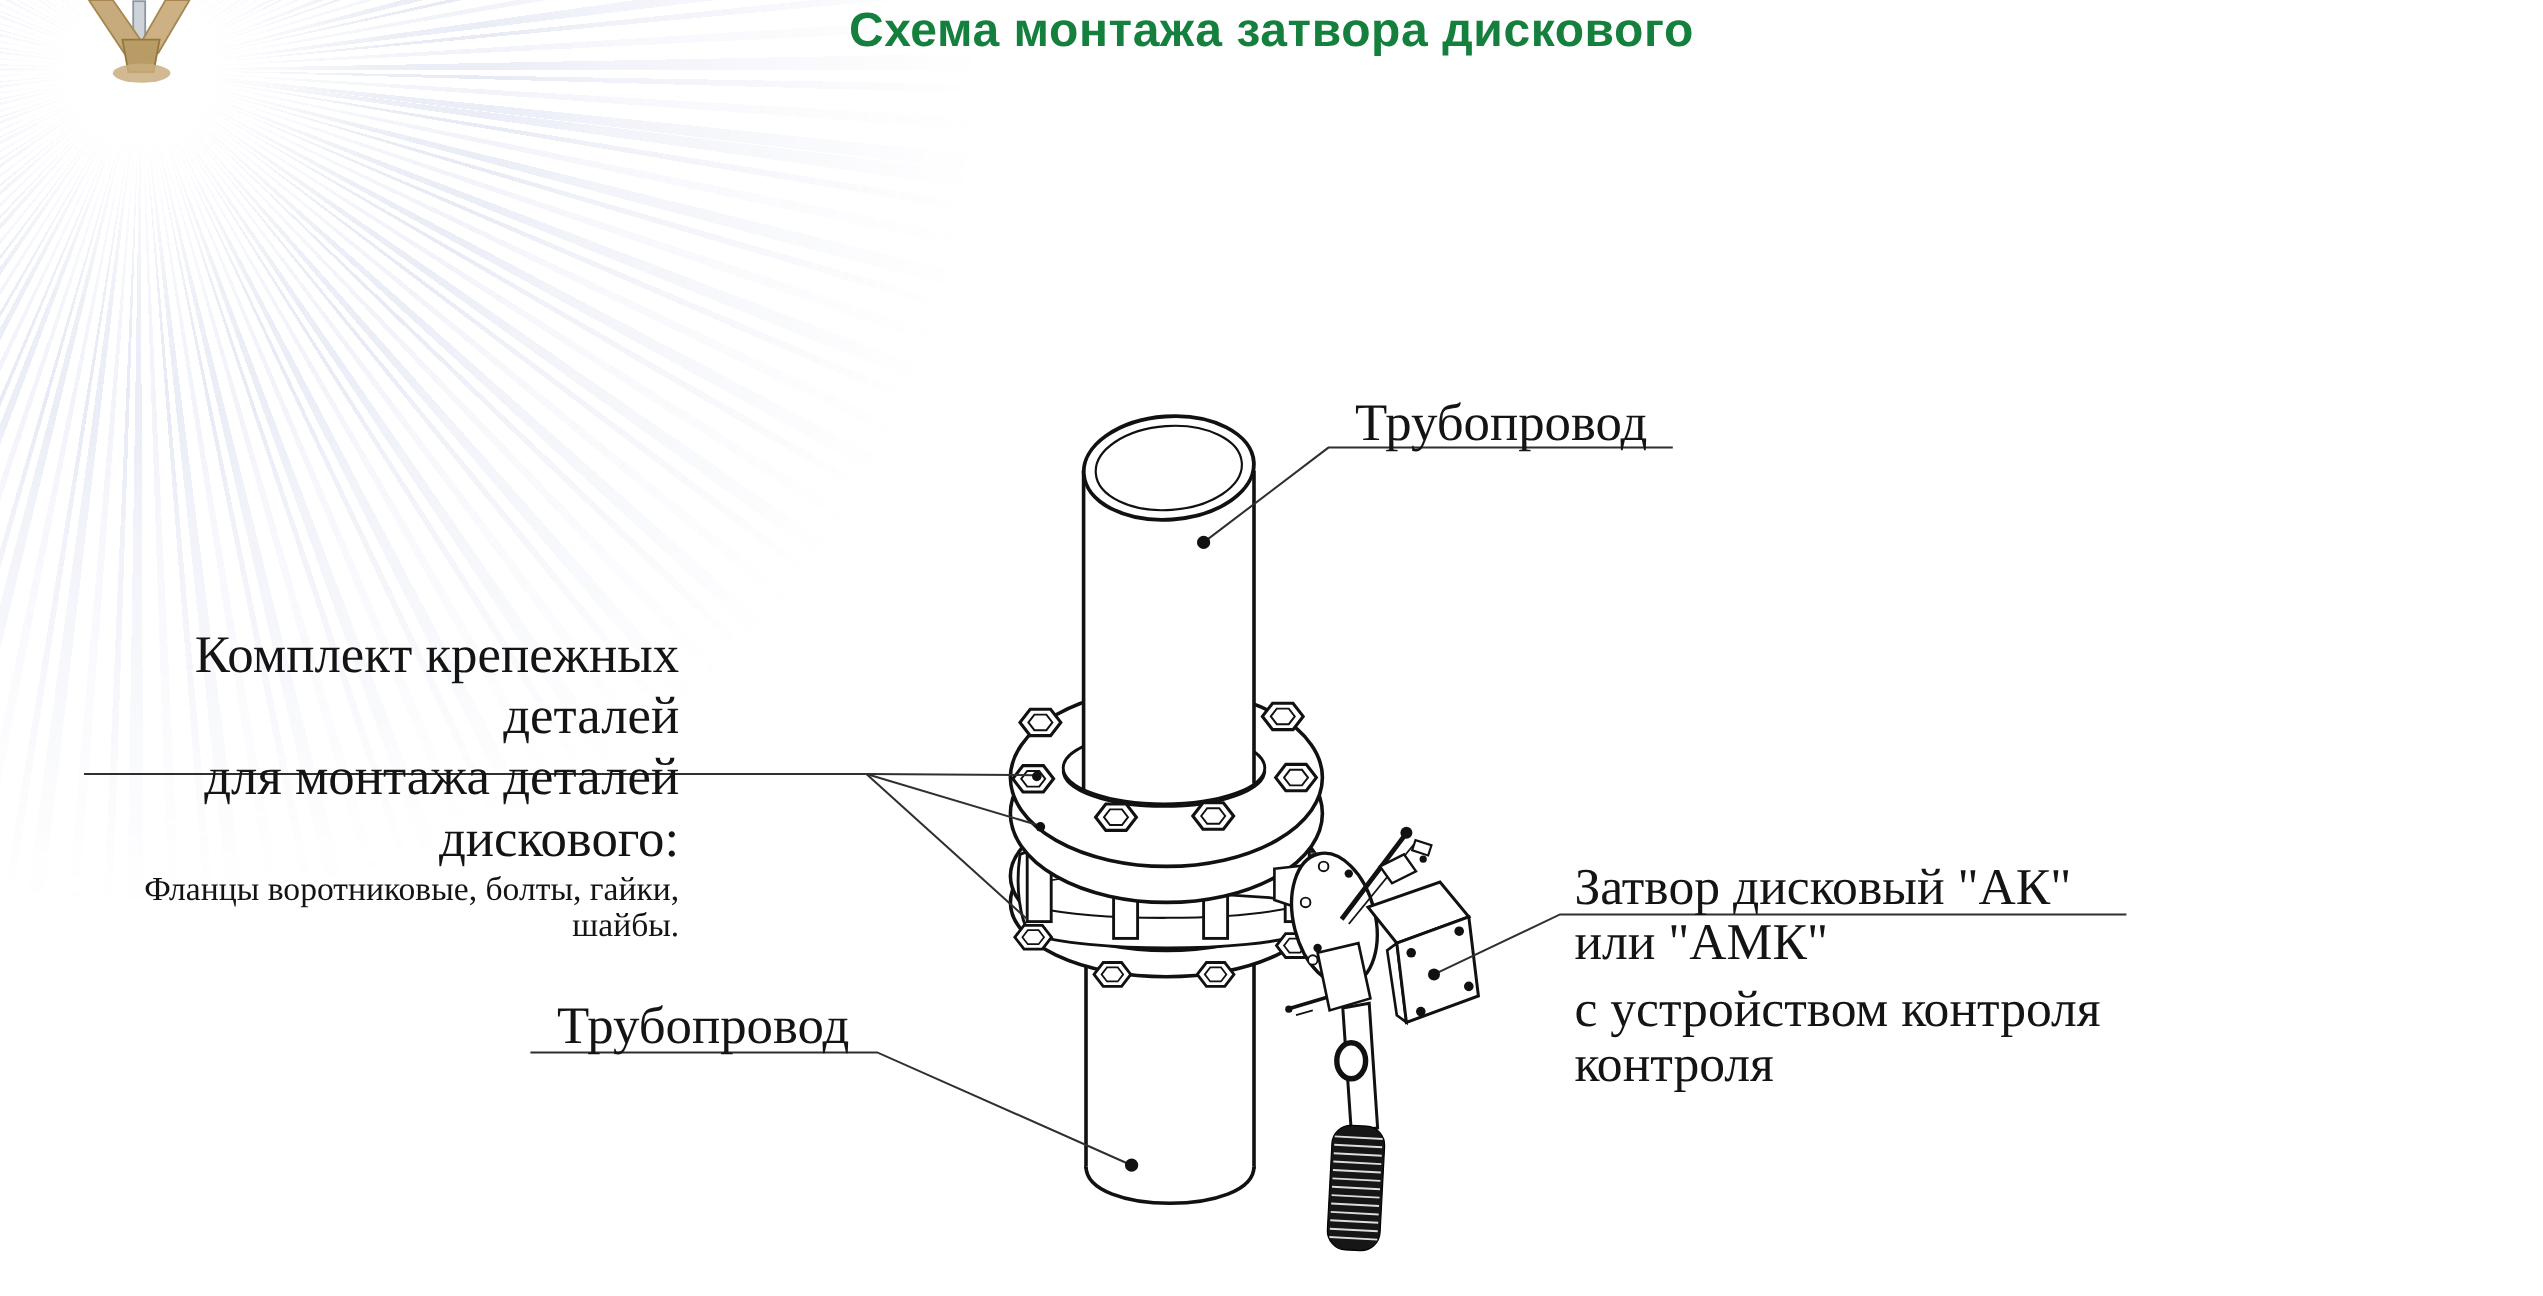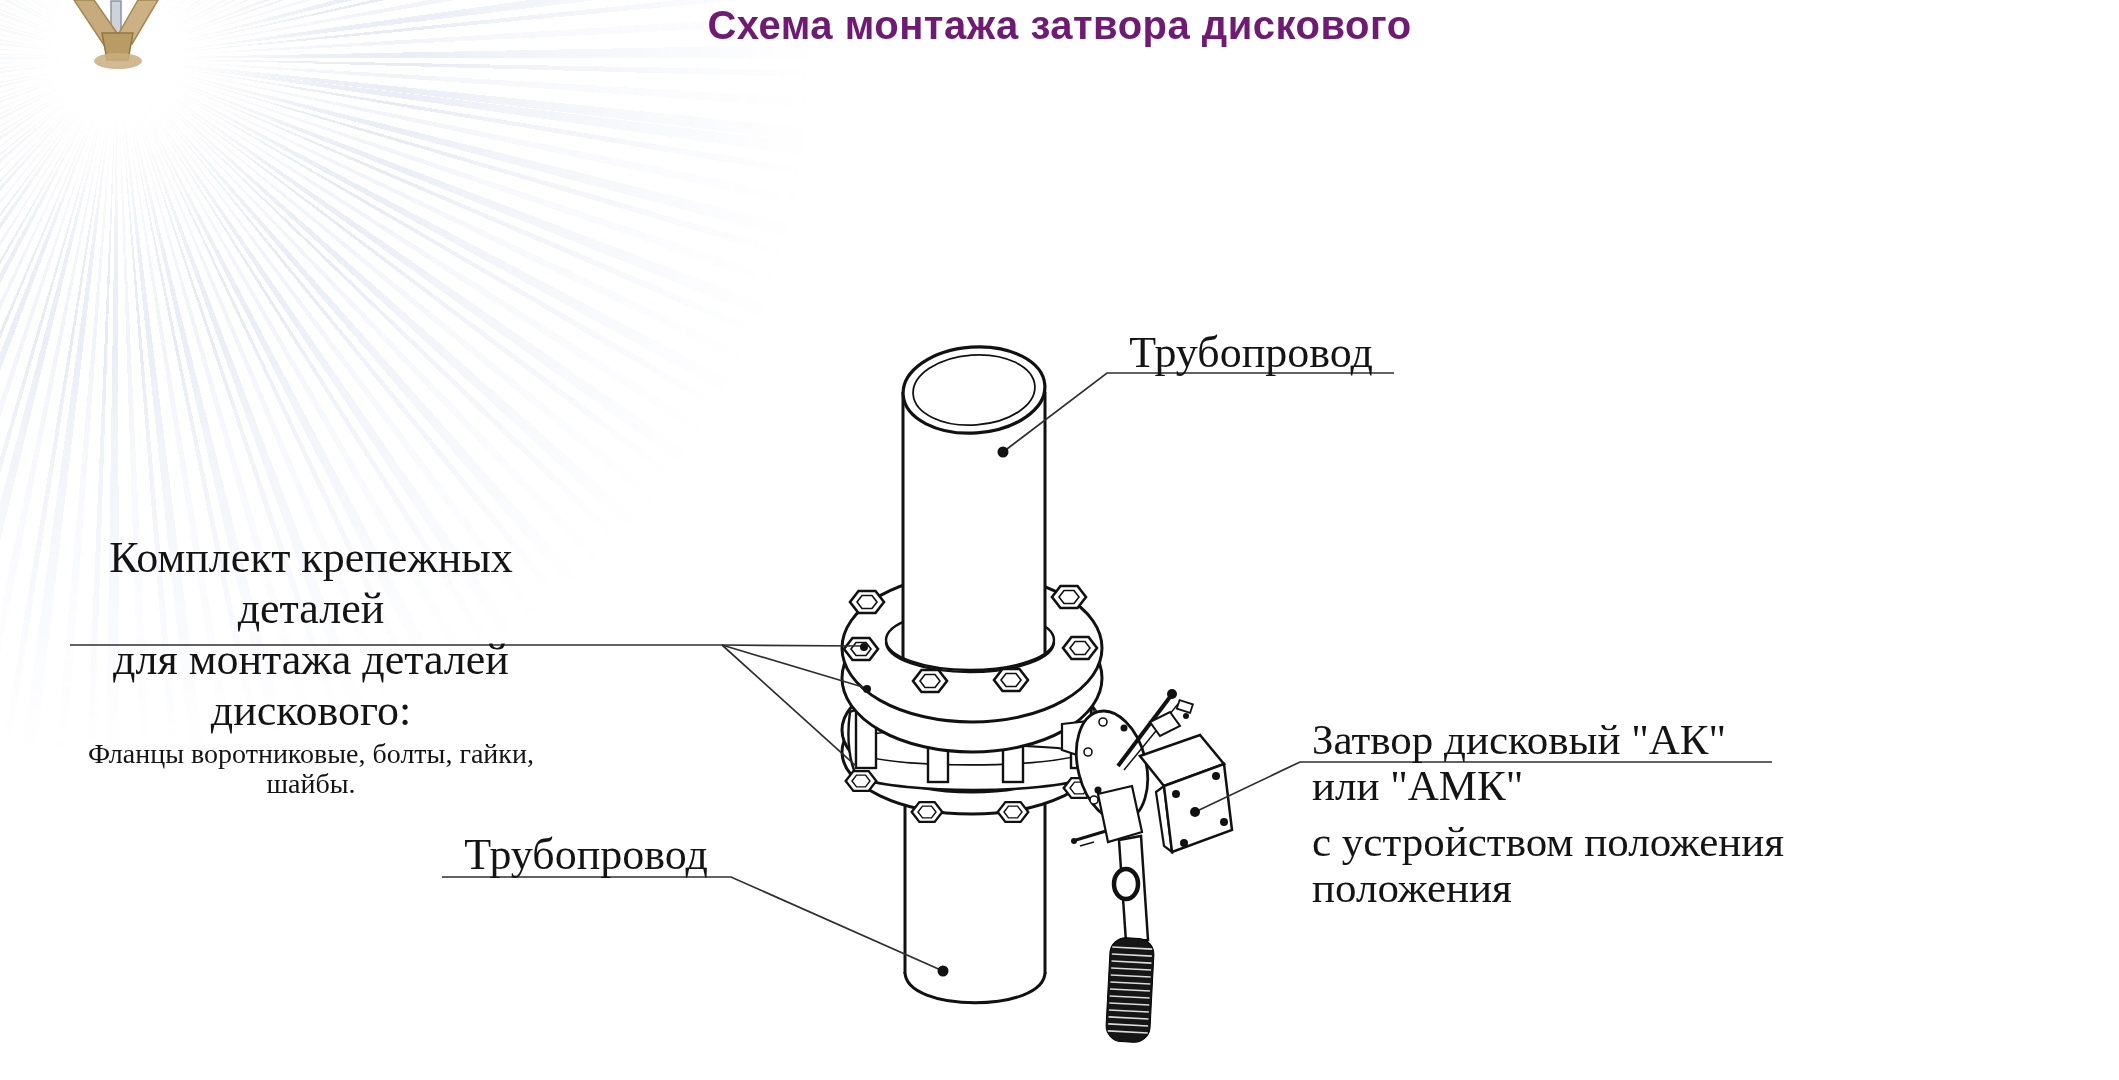--- a/index.html
+++ b/index.html
@@ -14,30 +14,30 @@
       rgba(233,237,247,.9) 4.4deg 5.2deg, rgba(255,255,255,0) 5.2deg 6.9deg);
     -webkit-mask:radial-gradient(circle at 50% 50%, rgba(0,0,0,.92) 0 18%, rgba(0,0,0,.45) 34%, rgba(0,0,0,0) 62%);
             mask:radial-gradient(circle at 50% 50%, rgba(0,0,0,.92) 0 18%, rgba(0,0,0,.45) 34%, rgba(0,0,0,0) 62%);}
   .spray::after{content:"";position:absolute;inset:0;
     background:radial-gradient(circle at 50% 50%, #ffffff 0 5%, rgba(255,255,255,.65) 11%, rgba(255,255,255,0) 26%);}
   .sprinkler-head{position:absolute;left:0;top:0;}
 
   
   .title{position:absolute;left:0;right:0;top:3px;text-align:center;
     font-family:"Liberation Sans","DejaVu Sans",sans-serif;font-weight:bold;
-    font-size:40px;letter-spacing:.5px;color:#701a75;}
+    font-size:40px;letter-spacing:.5px;color:#15803d;}
 
   
   .diagram{position:absolute;left:0;top:0;width:2119px;height:1080px;}
 
   
   .lbl{position:absolute;line-height:1.08;}
   .lbl-pipe-top{left:1106px;top:329px;width:290px;text-align:center;font-size:44px;}
   .lbl-pipe-bottom{left:440px;top:831px;width:292px;text-align:center;font-size:44px;}
-  .lbl-kit{left:56px;top:532px;width:510px;text-align:center;}
+  .lbl-kit{left:56px;top:520px;width:510px;text-align:right;}
   .lbl-kit .big{font-size:44px;line-height:51px;margin:0;}
   .lbl-kit .small{font-size:28px;margin:3px 0 0 0;}
   .lbl-valve{left:1312px;top:717px;width:480px;text-align:left;}
   .lbl-valve .l1{font-size:43px;margin:0;}
   .lbl-valve .l2{font-size:43px;margin:9px 0 0 0;}
 </style>
 </head>
 <body>
 
 <div id="page">
@@ -203,18 +203,18 @@
   <div class="lbl lbl-pipe-top">Трубопровод</div>
 
   <div class="lbl lbl-kit">
     <p class="big">Комплект крепежных деталей</p>
     <p class="big">для монтажа деталей дискового:</p>
     <p class="small">Фланцы воротниковые, болты, гайки, шайбы.</p>
   </div>
 
   <div class="lbl lbl-valve">
     <p class="l1">Затвор дисковый "АК" или "АМК"</p>
-    <p class="l2">с устройством положения положения</p>
+    <p class="l2">с устройством контроля контроля</p>
   </div>
 
   <div class="lbl lbl-pipe-bottom">Трубопровод</div>
 
 </div>
 
 </body></html>

